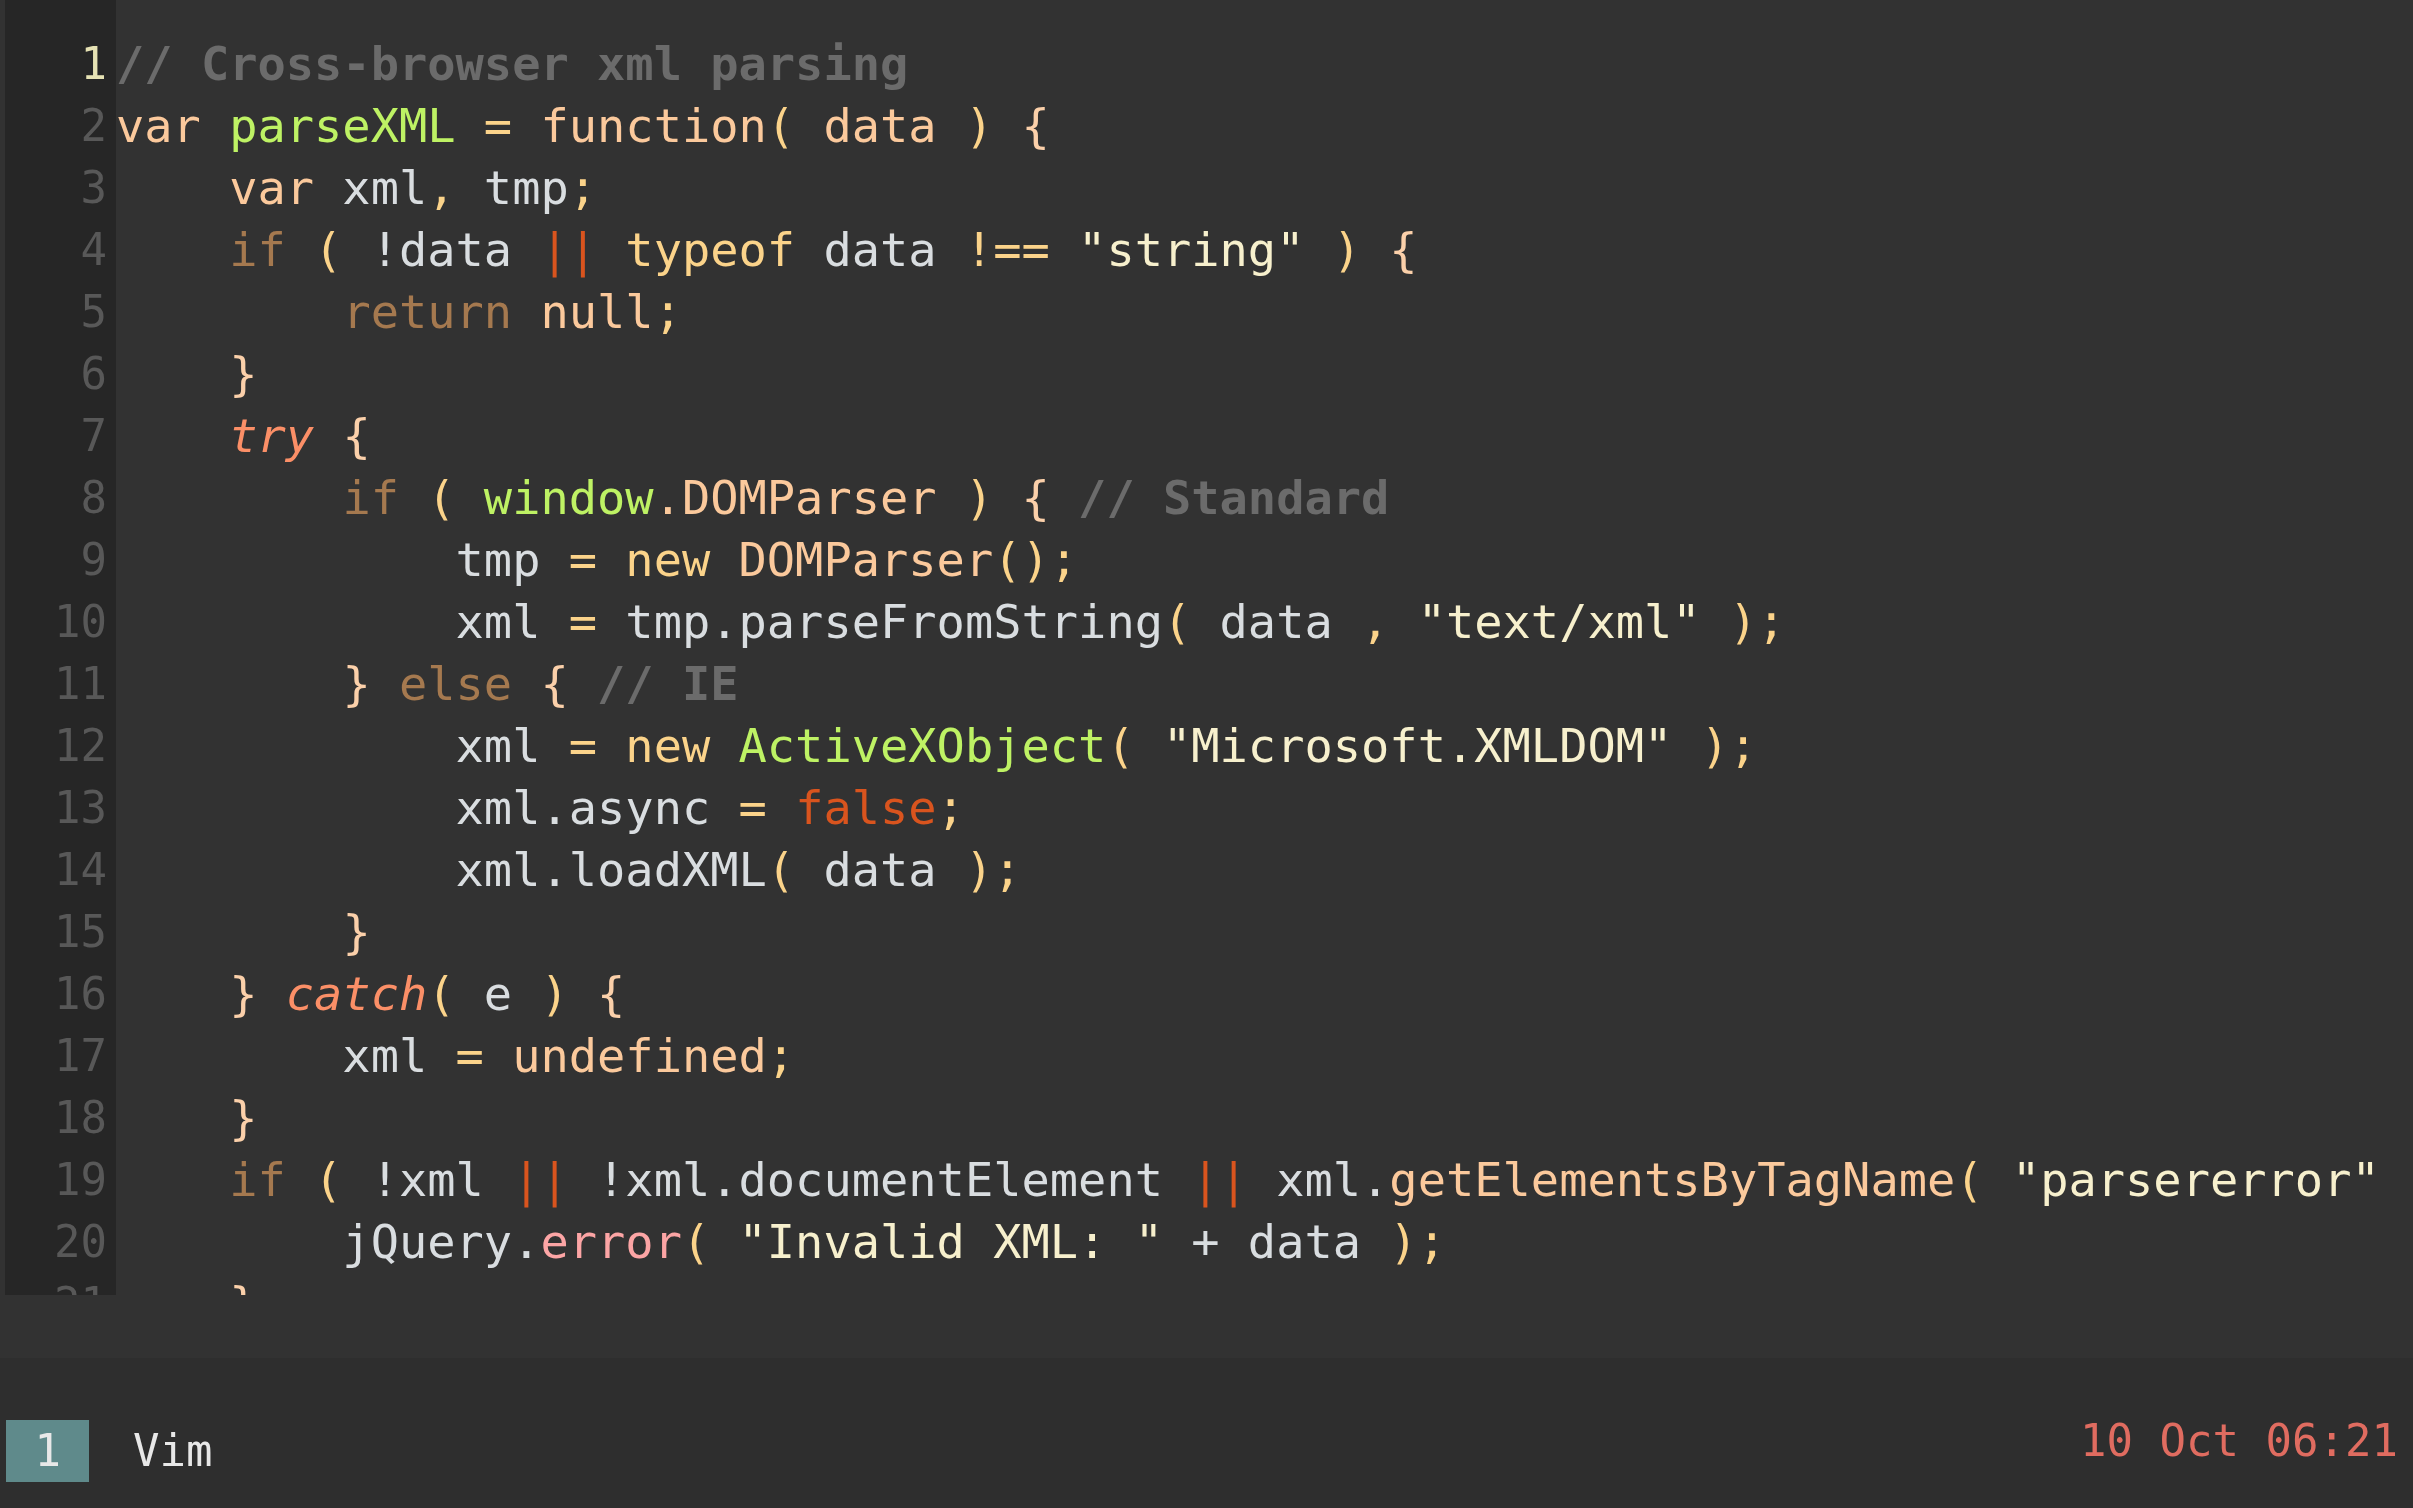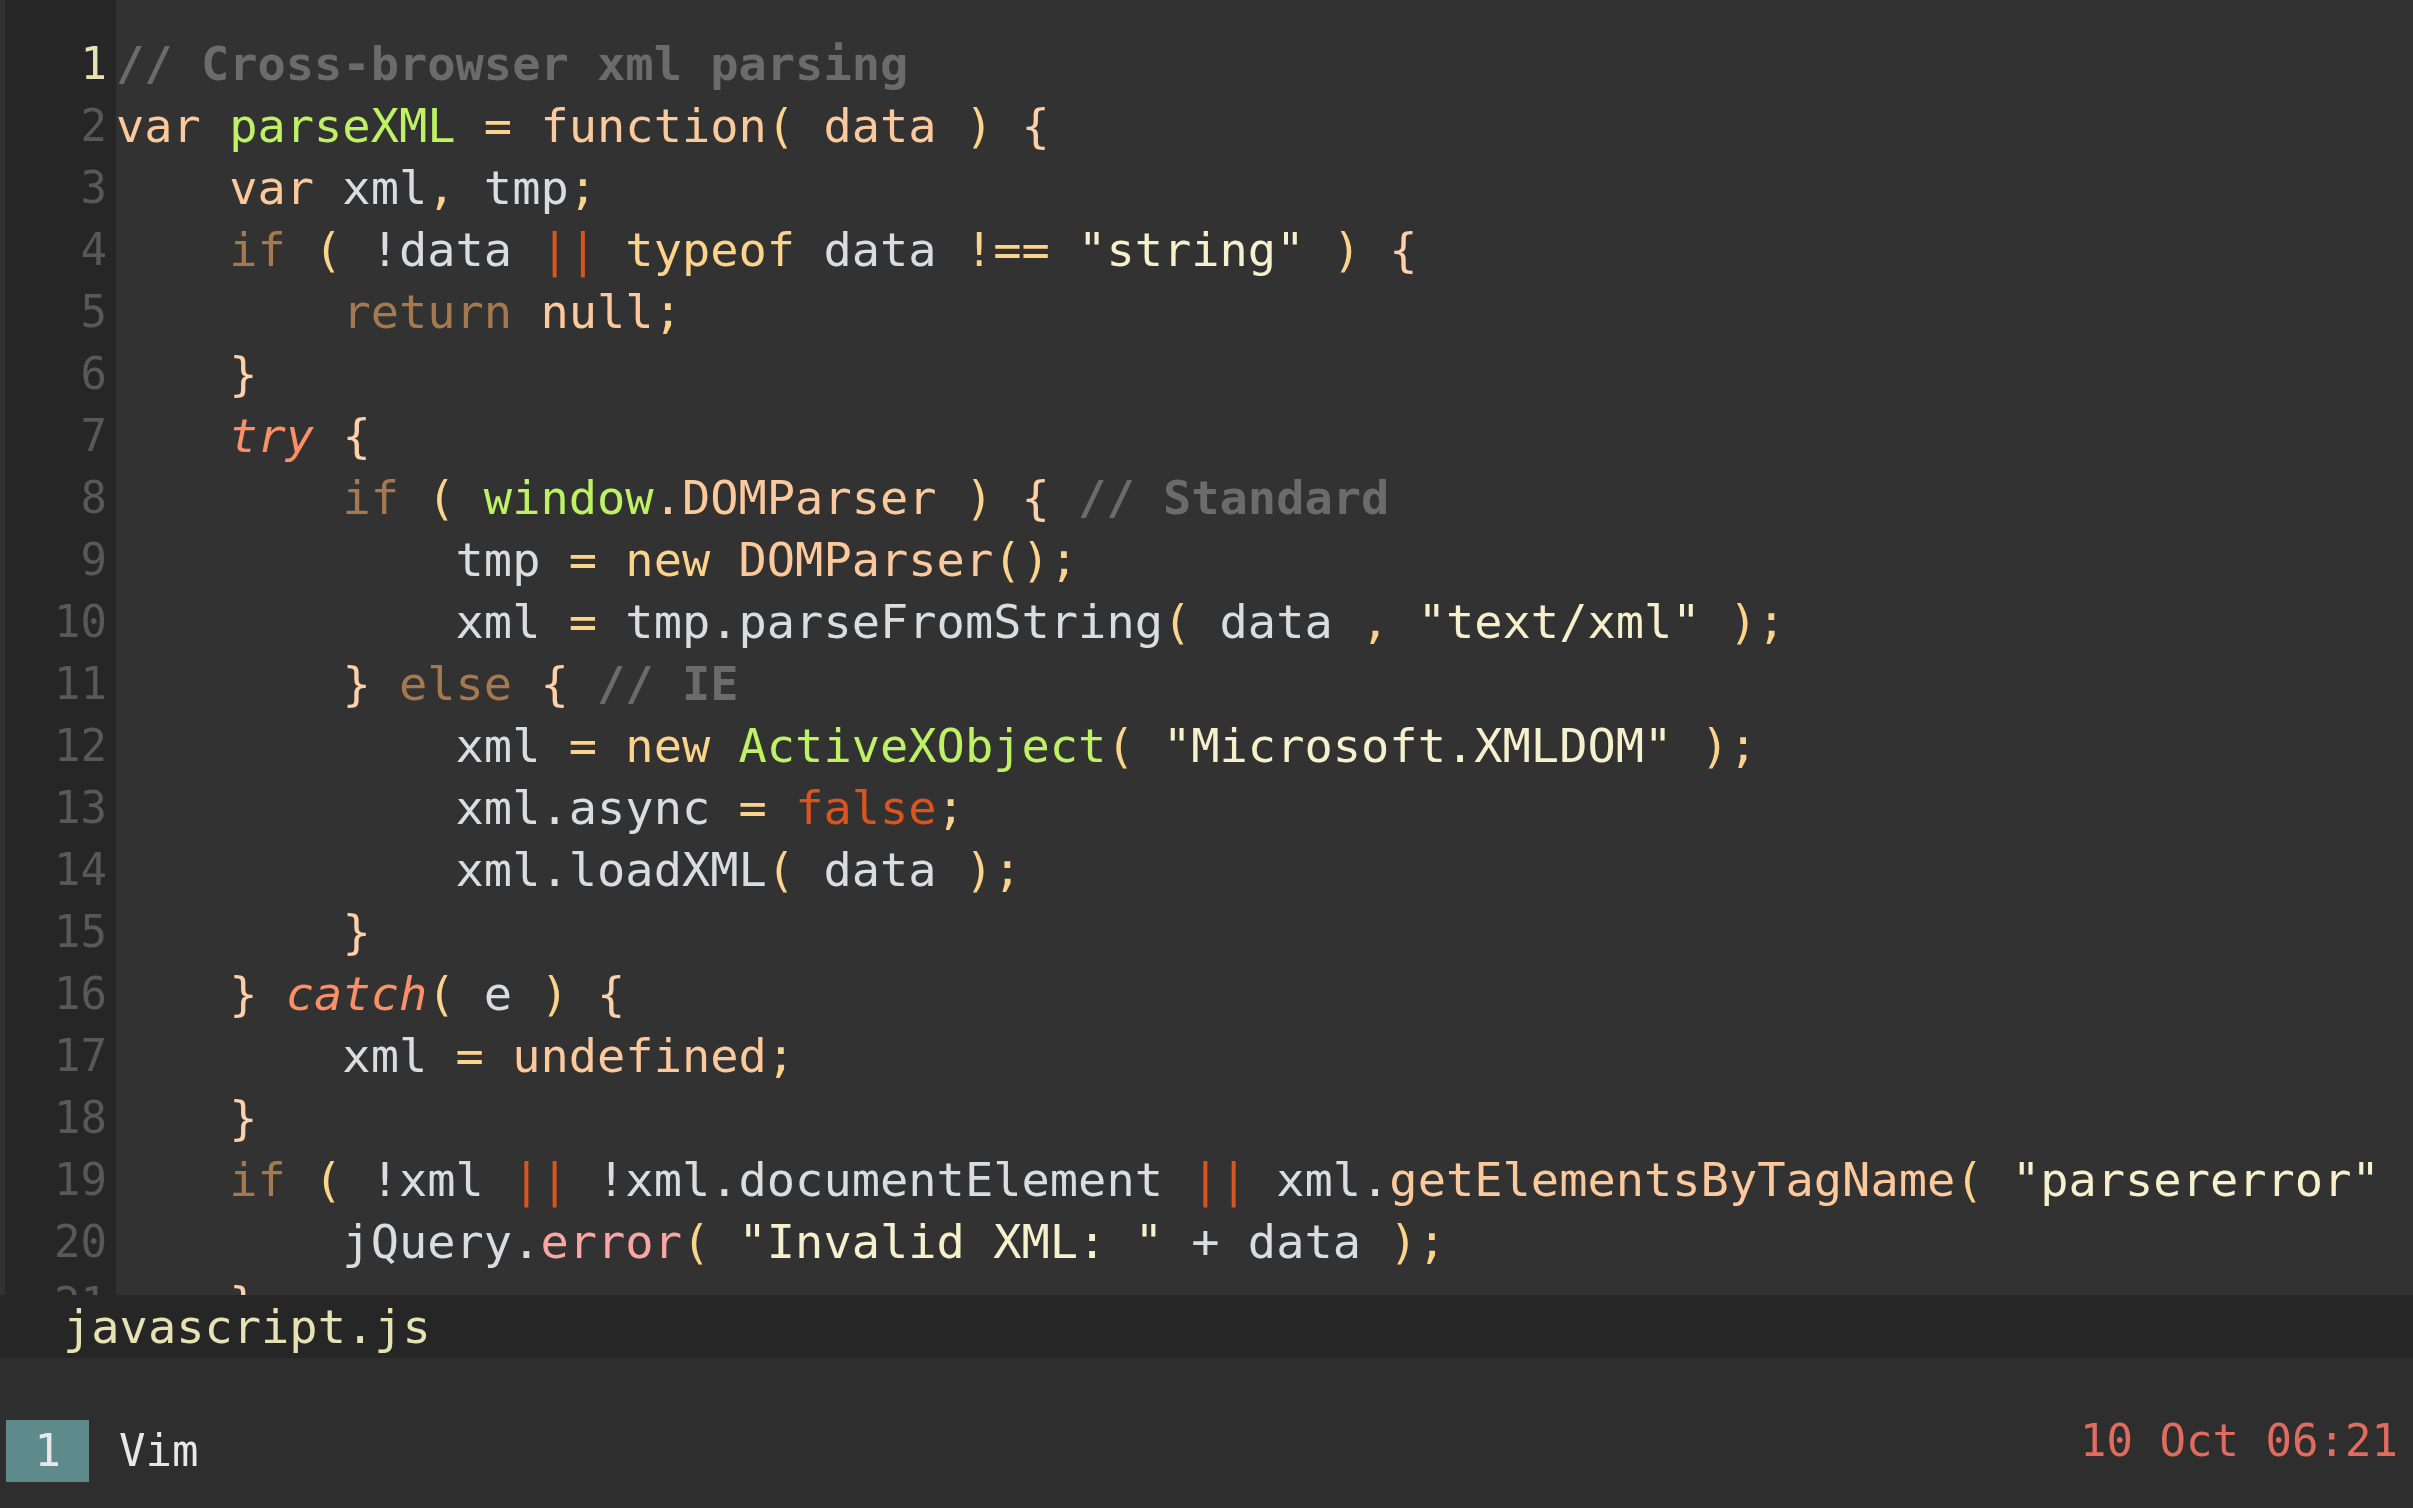--- a/index.html
+++ b/index.html
@@ -129,21 +129,21 @@
     width: 83px;
     height: 62px;
     background: #5f8a8b;
     color: #e8e8e8;
     font-size: 44px;
     line-height: 62px;
     text-align: center;
   }
   #tmux-prog {
     position: absolute;
-    left: 119px;
+    left: 133px;
     top: 62px;
     height: 62px;
     color: #e8e8e8;
     font-size: 44px;
     line-height: 62px;
     white-space: pre;
   }
   #tmux-clock {
     position: absolute;
     right: 15px;
@@ -161,21 +161,20 @@
 
 <div id="screen">
 
   <div id="vim-pane" style="background: rgb(50, 50, 50);">
 
     <div id="code-area">
       <div id="gutter-bg" style="background: rgb(38, 38, 38);"></div>
       <div id="code-lines"><div class="code-line"><span class="lnum cur">1</span><span class="ltext"><span class="t-comment">// Cross-browser xml parsing</span></span></div><div class="code-line"><span class="lnum">2</span><span class="ltext"><span class="t-func">var </span><span class="t-name">parseXML</span><span class="t-ident"> </span><span class="t-op">=</span><span class="t-ident"> </span><span class="t-func">function</span><span class="t-paren">(</span><span class="t-ident"> </span><span class="t-func">data</span><span class="t-ident"> </span><span class="t-paren">)</span><span class="t-ident"> </span><span class="t-brace">{</span></span></div><div class="code-line"><span class="lnum">3</span><span class="ltext"><span class="t-ident">    </span><span class="t-func">var</span><span class="t-ident"> xml</span><span class="t-punct">,</span><span class="t-ident"> tmp</span><span class="t-punct">;</span></span></div><div class="code-line"><span class="lnum">4</span><span class="ltext"><span class="t-ident">    </span><span class="t-keyword">if</span><span class="t-ident"> </span><span class="t-paren">(</span><span class="t-ident"> !data </span><span class="t-or">||</span><span class="t-ident"> </span><span class="t-op">typeof</span><span class="t-ident"> data </span><span class="t-op">!==</span><span class="t-ident"> </span><span class="t-string">"string"</span><span class="t-ident"> </span><span class="t-paren">)</span><span class="t-ident"> </span><span class="t-brace">{</span></span></div><div class="code-line"><span class="lnum">5</span><span class="ltext"><span class="t-ident">        </span><span class="t-keyword">return</span><span class="t-ident"> </span><span class="t-const">null</span><span class="t-punct">;</span></span></div><div class="code-line"><span class="lnum">6</span><span class="ltext"><span class="t-ident">    </span><span class="t-brace">}</span></span></div><div class="code-line"><span class="lnum">7</span><span class="ltext"><span class="t-ident">    </span><span class="t-kw2">try</span><span class="t-ident"> </span><span class="t-brace">{</span></span></div><div class="code-line"><span class="lnum">8</span><span class="ltext"><span class="t-ident">        </span><span class="t-keyword">if</span><span class="t-ident"> </span><span class="t-paren">(</span><span class="t-ident"> </span><span class="t-name">window</span><span class="t-func">.DOMParser</span><span class="t-ident"> </span><span class="t-paren">)</span><span class="t-ident"> </span><span class="t-brace">{</span><span class="t-ident"> </span><span class="t-comment">// Standard</span></span></div><div class="code-line"><span class="lnum">9</span><span class="ltext"><span class="t-ident">            tmp </span><span class="t-op">=</span><span class="t-ident"> </span><span class="t-new">new</span><span class="t-ident"> </span><span class="t-func">DOMParser</span><span class="t-paren">()</span><span class="t-punct">;</span></span></div><div class="code-line"><span class="lnum">10</span><span class="ltext"><span class="t-ident">            xml </span><span class="t-op">=</span><span class="t-ident"> tmp.parseFromString</span><span class="t-paren">(</span><span class="t-ident"> data </span><span class="t-punct">,</span><span class="t-ident"> </span><span class="t-string">"text/xml"</span><span class="t-ident"> </span><span class="t-paren">)</span><span class="t-punct">;</span></span></div><div class="code-line"><span class="lnum">11</span><span class="ltext"><span class="t-ident">        </span><span class="t-brace">}</span><span class="t-ident"> </span><span class="t-keyword">else</span><span class="t-ident"> </span><span class="t-brace">{</span><span class="t-ident"> </span><span class="t-comment">// IE</span></span></div><div class="code-line"><span class="lnum">12</span><span class="ltext"><span class="t-ident">            xml </span><span class="t-op">=</span><span class="t-ident"> </span><span class="t-new">new</span><span class="t-ident"> </span><span class="t-name">ActiveXObject</span><span class="t-paren">(</span><span class="t-ident"> </span><span class="t-string">"Microsoft.XMLDOM"</span><span class="t-ident"> </span><span class="t-paren">)</span><span class="t-punct">;</span></span></div><div class="code-line"><span class="lnum">13</span><span class="ltext"><span class="t-ident">            xml.async </span><span class="t-op">=</span><span class="t-ident"> </span><span class="t-false">false</span><span class="t-punct">;</span></span></div><div class="code-line"><span class="lnum">14</span><span class="ltext"><span class="t-ident">            xml.loadXML</span><span class="t-paren">(</span><span class="t-ident"> data </span><span class="t-paren">)</span><span class="t-punct">;</span></span></div><div class="code-line"><span class="lnum">15</span><span class="ltext"><span class="t-ident">        </span><span class="t-brace">}</span></span></div><div class="code-line"><span class="lnum">16</span><span class="ltext"><span class="t-ident">    </span><span class="t-brace">}</span><span class="t-ident"> </span><span class="t-kw2">catch</span><span class="t-paren">(</span><span class="t-ident"> e </span><span class="t-paren">)</span><span class="t-ident"> </span><span class="t-brace">{</span></span></div><div class="code-line"><span class="lnum">17</span><span class="ltext"><span class="t-ident">        xml </span><span class="t-op">=</span><span class="t-ident"> </span><span class="t-const">undefined</span><span class="t-punct">;</span></span></div><div class="code-line"><span class="lnum">18</span><span class="ltext"><span class="t-ident">    </span><span class="t-brace">}</span></span></div><div class="code-line"><span class="lnum">19</span><span class="ltext"><span class="t-ident">    </span><span class="t-keyword">if</span><span class="t-ident"> </span><span class="t-paren">(</span><span class="t-ident"> !xml </span><span class="t-or">||</span><span class="t-ident"> !xml.documentElement </span><span class="t-or">||</span><span class="t-ident"> xml.</span><span class="t-method">getElementsByTagName</span><span class="t-paren">(</span><span class="t-ident"> </span><span class="t-string">"parsererror"</span><span class="t-ident"> </span></span></div><div class="code-line"><span class="lnum">20</span><span class="ltext"><span class="t-ident">        jQuery.</span><span class="t-err">error</span><span class="t-paren">(</span><span class="t-ident"> </span><span class="t-string">"Invalid XML: "</span><span class="t-ident"> </span><span class="t-ident">+</span><span class="t-ident"> data </span><span class="t-paren">)</span><span class="t-punct">;</span></span></div><div class="code-line"><span class="lnum">21</span><span class="ltext"><span class="t-ident">    </span><span class="t-brace">}</span></span></div></div>
     </div>
 
-    <div id="vim-status" style="background: rgb(38, 38, 38); color: rgb(230, 226, 180);">javascript.js</div>
   </div>
 
   <div id="tmux-bar">
     <div id="tmux-window" style="background: rgb(95, 138, 139);">1</div>
     <div id="tmux-prog">Vim</div>
     <div id="tmux-clock" style="color: rgb(224, 108, 96);">10 Oct 06:21</div>
   </div>
 
 </div>
 

